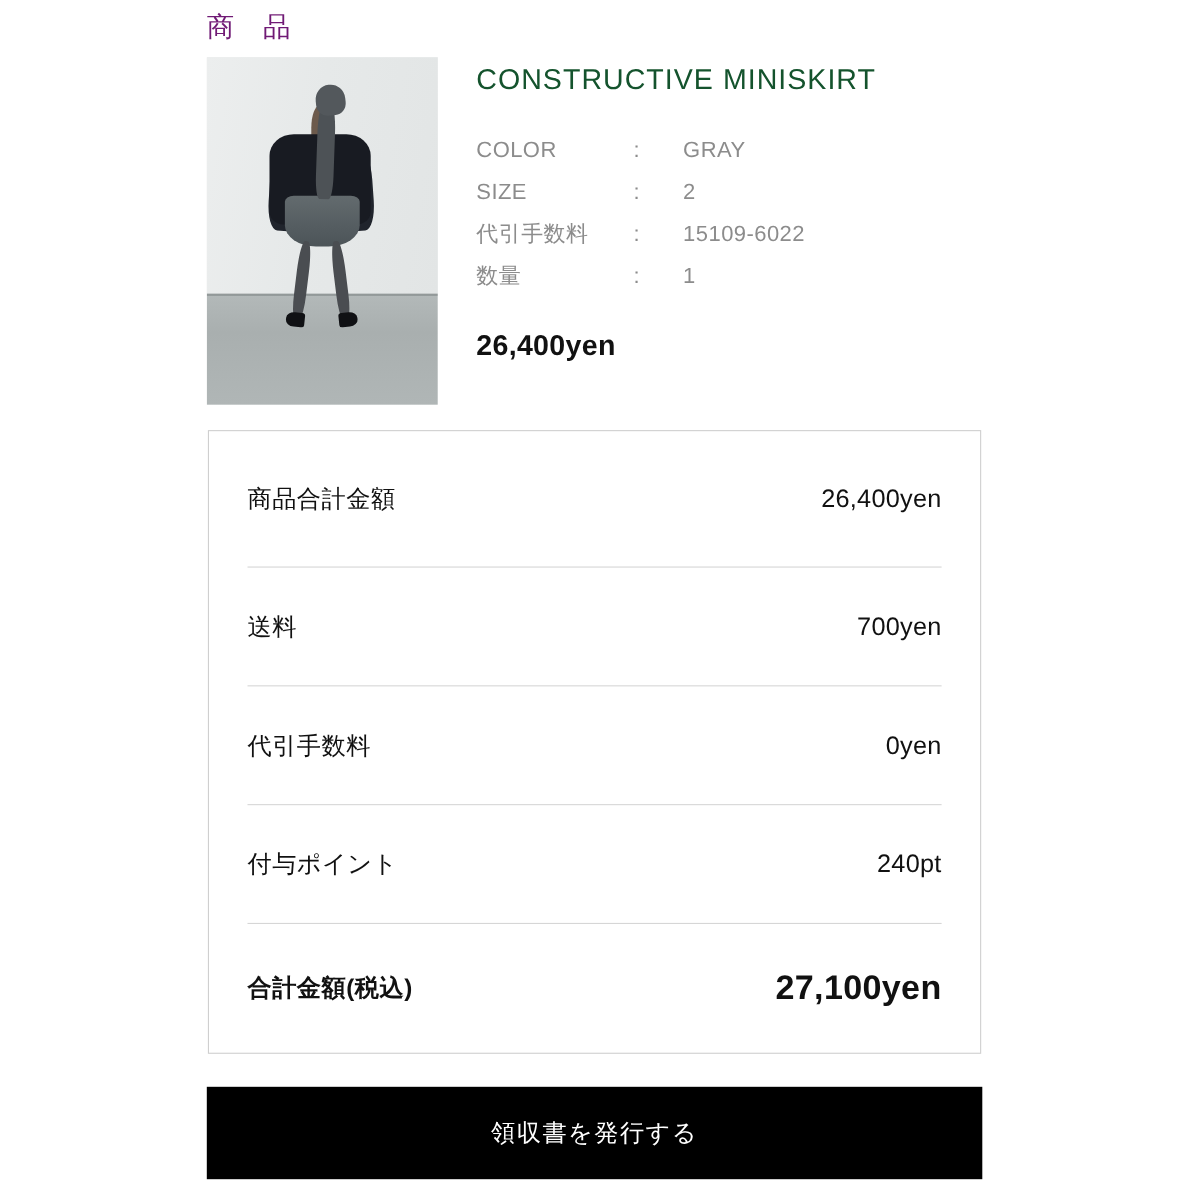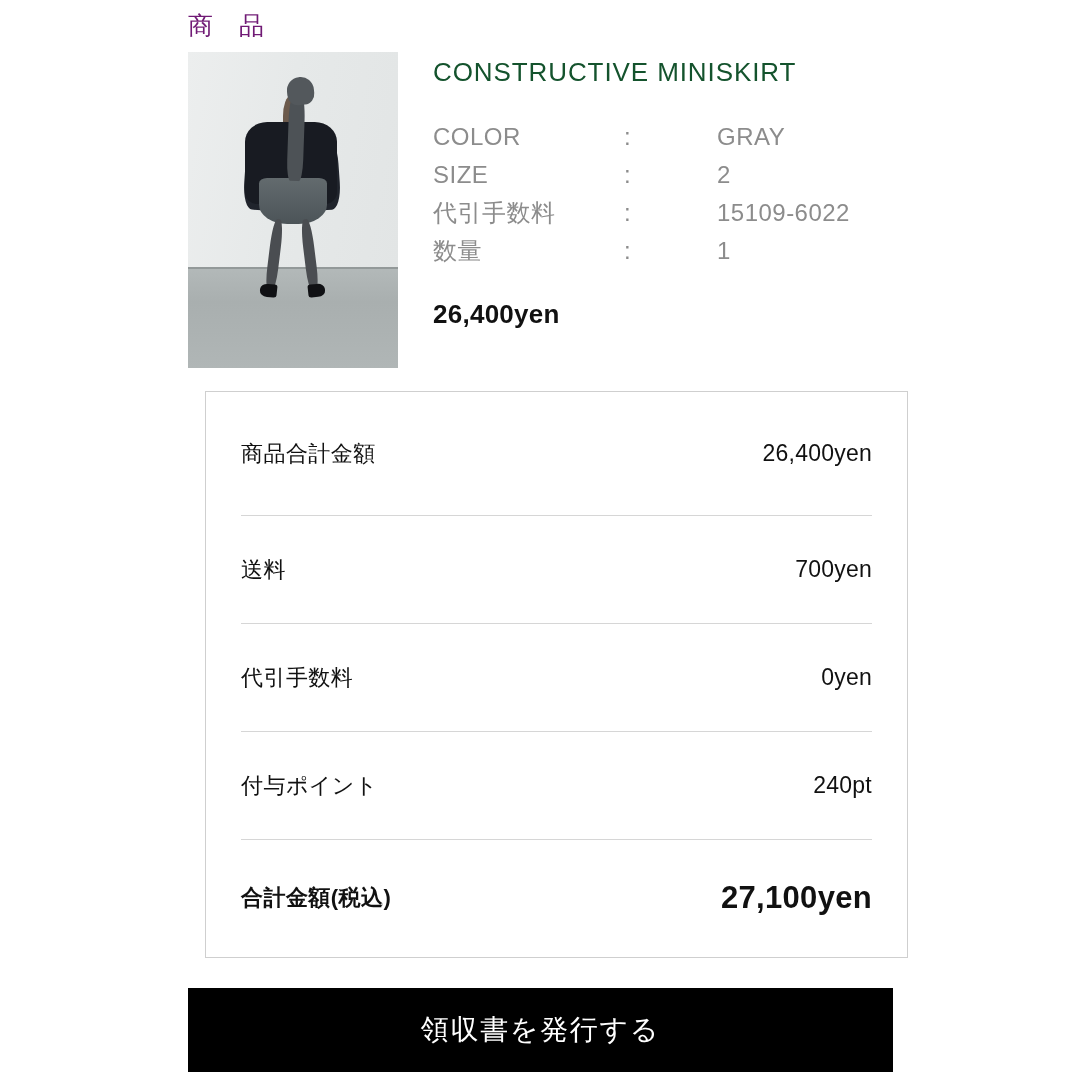--- a/index.html
+++ b/index.html
@@ -211,26 +211,25 @@
     margin: 4px 0 0 0;
     line-height: 1.25;
     white-space: nowrap;
   }
   .spec-list {
     margin-top: 29px;
   }
   .spec-row {
     display: flex;
     align-items: baseline;
-    font-size: 24px;
+    font-size: 20px;
     color: #8c8c8c;
     letter-spacing: 0.02em;
     height: 38px;
     line-height: 38px;
-    gap: 48px;
   }
   .spec-label {
     width: 143px;
     flex: 0 0 143px;
     white-space: nowrap;
   }
   .spec-colon {
     width: 25px;
     flex: 0 0 25px;
   }
@@ -242,21 +241,21 @@
     margin-top: 29px;
     font-size: 26px;
     font-weight: 700;
     letter-spacing: 0.01em;
     color: #111111;
   }
 
   
   .summary-box {
     position: absolute;
-    left: 205px;
+    left: 189px;
     top: 391px;
     width: 703px;
     height: 567px;
     border: 1px solid #cfcfcf;
     box-sizing: border-box;
     background: #ffffff;
   }
   .summary-inner {
     position: absolute;
     left: 35px;
@@ -305,21 +304,21 @@
     top: 988px;
     width: 705px;
     height: 84px;
     background: #000000;
     color: #ffffff;
     border: none;
     display: flex;
     align-items: center;
     justify-content: center;
     font-family: "Liberation Sans", "DejaVu Sans", sans-serif;
-    font-size: 28px;
+    font-size: 22px;
     letter-spacing: 0.06em;
     cursor: pointer;
     padding: 0;
   }
 </style>
 </head>
 <body>
 
 <div class="page">
 

